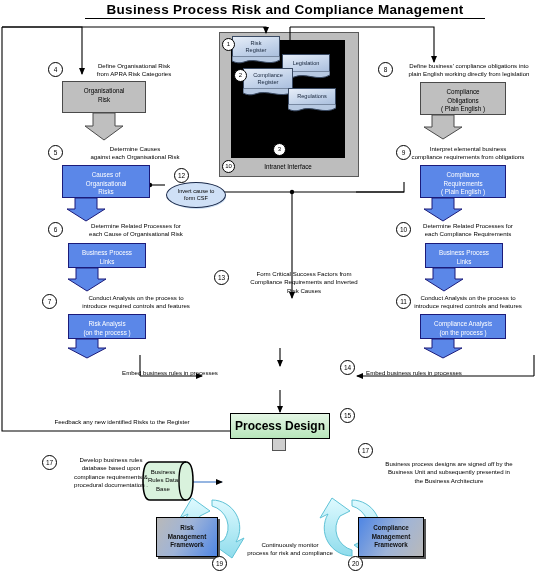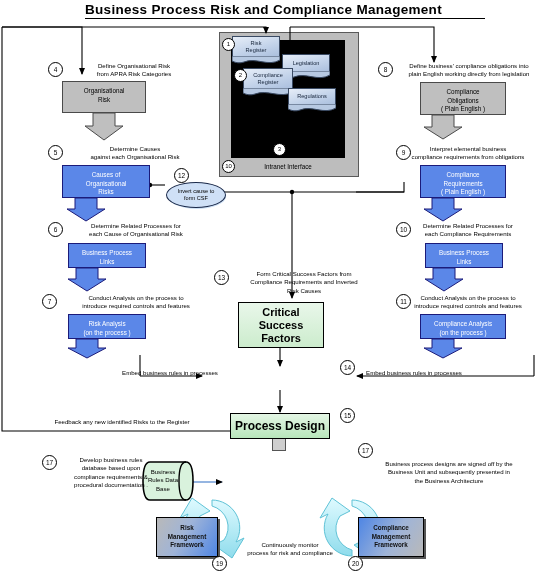--- a/index.html
+++ b/index.html
@@ -3,21 +3,21 @@
 <meta charset="utf-8">
 <style>
   html,body{margin:0;padding:0;background:#ffffff;}
   body{width:550px;height:581px;position:relative;overflow:hidden;
        font-family:"Liberation Sans",sans-serif;color:#000;}
   #canvas{position:absolute;left:0;top:0;width:550px;height:581px;}
   .abs{position:absolute;}
 
   
   .title{
-    left:85px;top:2px;width:400px;
+    left:85px;top:2px;width:400px;text-align:center;
     font-size:13.5px;font-weight:bold;letter-spacing:.3px;
     border-bottom:1.6px solid #000;padding-bottom:1px;
   }
 
   
   .num{
     width:13px;height:13px;border:1.2px solid #000;border-radius:50%;
     background:#fff;font-size:6.5px;line-height:13px;text-align:center;
     z-index:40;
   }
@@ -289,22 +289,20 @@
   <div class="abs ell ellshadow" style="left:168px;top:184px;width:58px;height:25px;border:none;"></div>
   <div class="abs ell" style="left:166px;top:182px;width:58px;height:24px;white-space:pre-line;">Invert cause to
 form CSF</div>
   <div class="abs num" style="left:174px;top:168px;">12</div>
 
   <div class="abs num" style="left:214px;top:270px;">13</div>
   <div class="abs cap" style="left:224px;top:270px;width:160px;white-space:pre-line;">Form Critical Success  Factors from
 Compliance Requirements  and Inverted
 Risk Causes</div>
 
-  <div class="abs box box-csf" style="left:238px;top:302px;width:86px;height:46px;white-space:pre-line;">Critical Success
-Factors</div>
 
   <div class="abs box box-pd" style="left:230px;top:365px;width:100px;height:26px;">Process Design</div>
   <div class="abs num" style="left:340px;top:360px;">14</div>
 
   <div class="abs num" style="left:340px;top:408px;">15</div>
 
   <div class="abs" style="left:272px;top:438px;width:12px;height:11px;background:#cfcfcf;border:1px solid #555;z-index:21;"></div>
 
 
   <div class="abs cap" style="left:22px;top:418px;width:200px;">Feedback  any new identified Risks to the Register</div>

